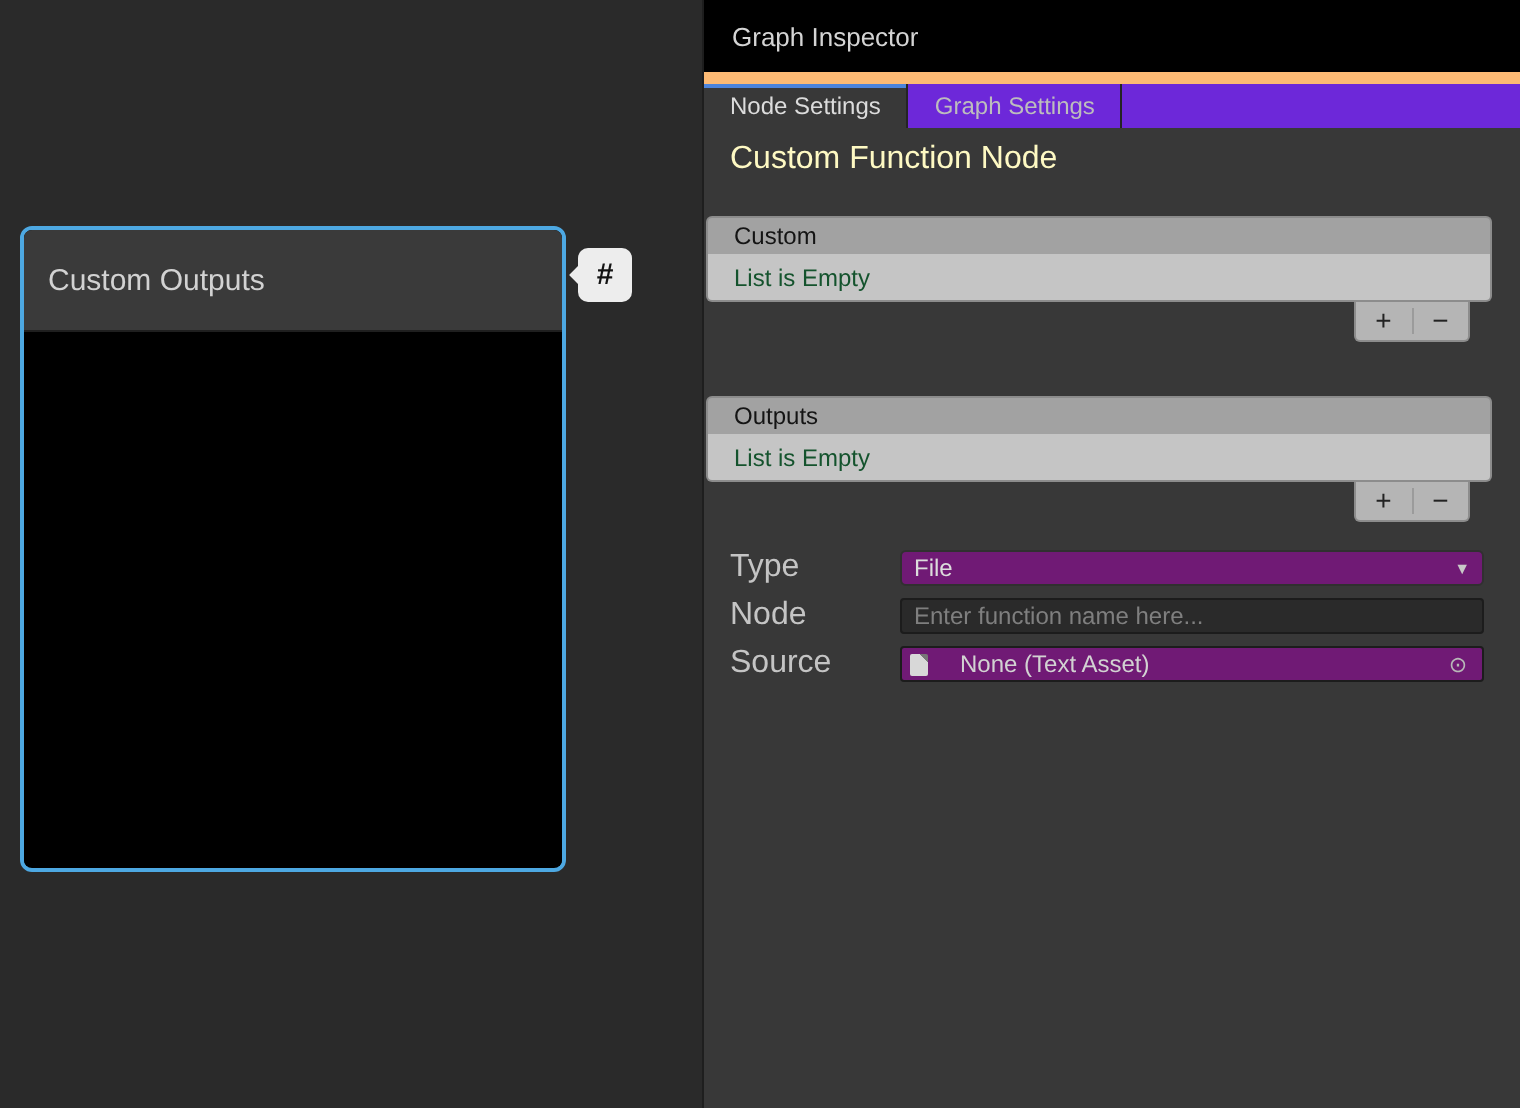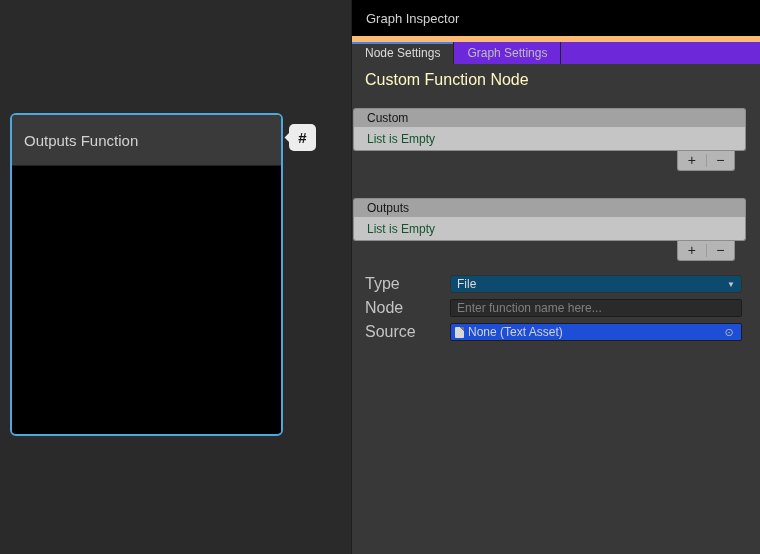--- a/index.html
+++ b/index.html
@@ -86,56 +86,56 @@
     flex: 1; background: transparent; border: none; cursor: pointer;
     font-size: 14px; line-height: 17px; color: #222; font-family: inherit;
   }
   .relist-sep { width: 1px; background: #9b9b9b; margin: 3px 0; }
 
   
   .form { margin: 14px 18px 0 13px; display: flex; flex-direction: column; gap: 6px; }
   .form-row { display: flex; align-items: center; height: 18px; }
   .form-label { width: 85px; font-size: 16px; color: #c4c4c4; flex: none; }
   .dropdown {
-    flex: 1; height: 18px; background: #0c4a6e; border: 1px solid #303030;
+    flex: 1; height: 18px; background: #701a75; border: 1px solid #303030;
     border-radius: 3px; display: flex; align-items: center; padding: 0 6px;
     color: #dcdcdc; font-size: 12px; cursor: default;
   }
   .dd-value { flex: 1; }
   .dd-arrow { font-size: 8px; color: #c8c8c8; }
   .text-input {
     flex: 1; height: 18px; background: #2a2a2a; border: 1px solid #1c1c1c;
     border-radius: 2px; color: #f97316; font-size: 12px; padding: 0 6px;
     font-family: inherit; outline: none;
   }
   .text-input::placeholder { color: #7f7f7f; }
   .object-field {
-    flex: 1; height: 18px; background: #1d4ed8; border: 1px solid #1c1c1c;
+    flex: 1; height: 18px; background: #701a75; border: 1px solid #1c1c1c;
     border-radius: 2px; display: flex; align-items: center;
-    padding: 0 4px; gap: 4px; color: #d2d2d2; font-size: 12px; cursor: default;
+    padding: 0 4px; gap: 16px; color: #d2d2d2; font-size: 12px; cursor: default;
   }
   .obj-icon {
     width: 9px; height: 11px; flex: none; border-radius: 1px;
     background: linear-gradient(225deg, #777 3px, #d8d8d8 0);
   }
   .obj-text { flex: 1; }
   .obj-picker {
     width: 16px; height: 100%; display: flex; align-items: center;
     justify-content: center; color: #b8b8b8; font-size: 11px; cursor: pointer;
   }
 </style>
 </head>
 <body>
 
 <div class="stage">
 
   <div class="graph-area">
     <div class="node">
       <div class="node-header">
-        <span>Outputs Function</span>
+        <span>Custom Outputs</span>
       </div>
       <div class="node-body"></div>
     </div>
     <div class="node-badge">
       <span>#</span>
     </div>
   </div>
 
   <div class="inspector">
 

